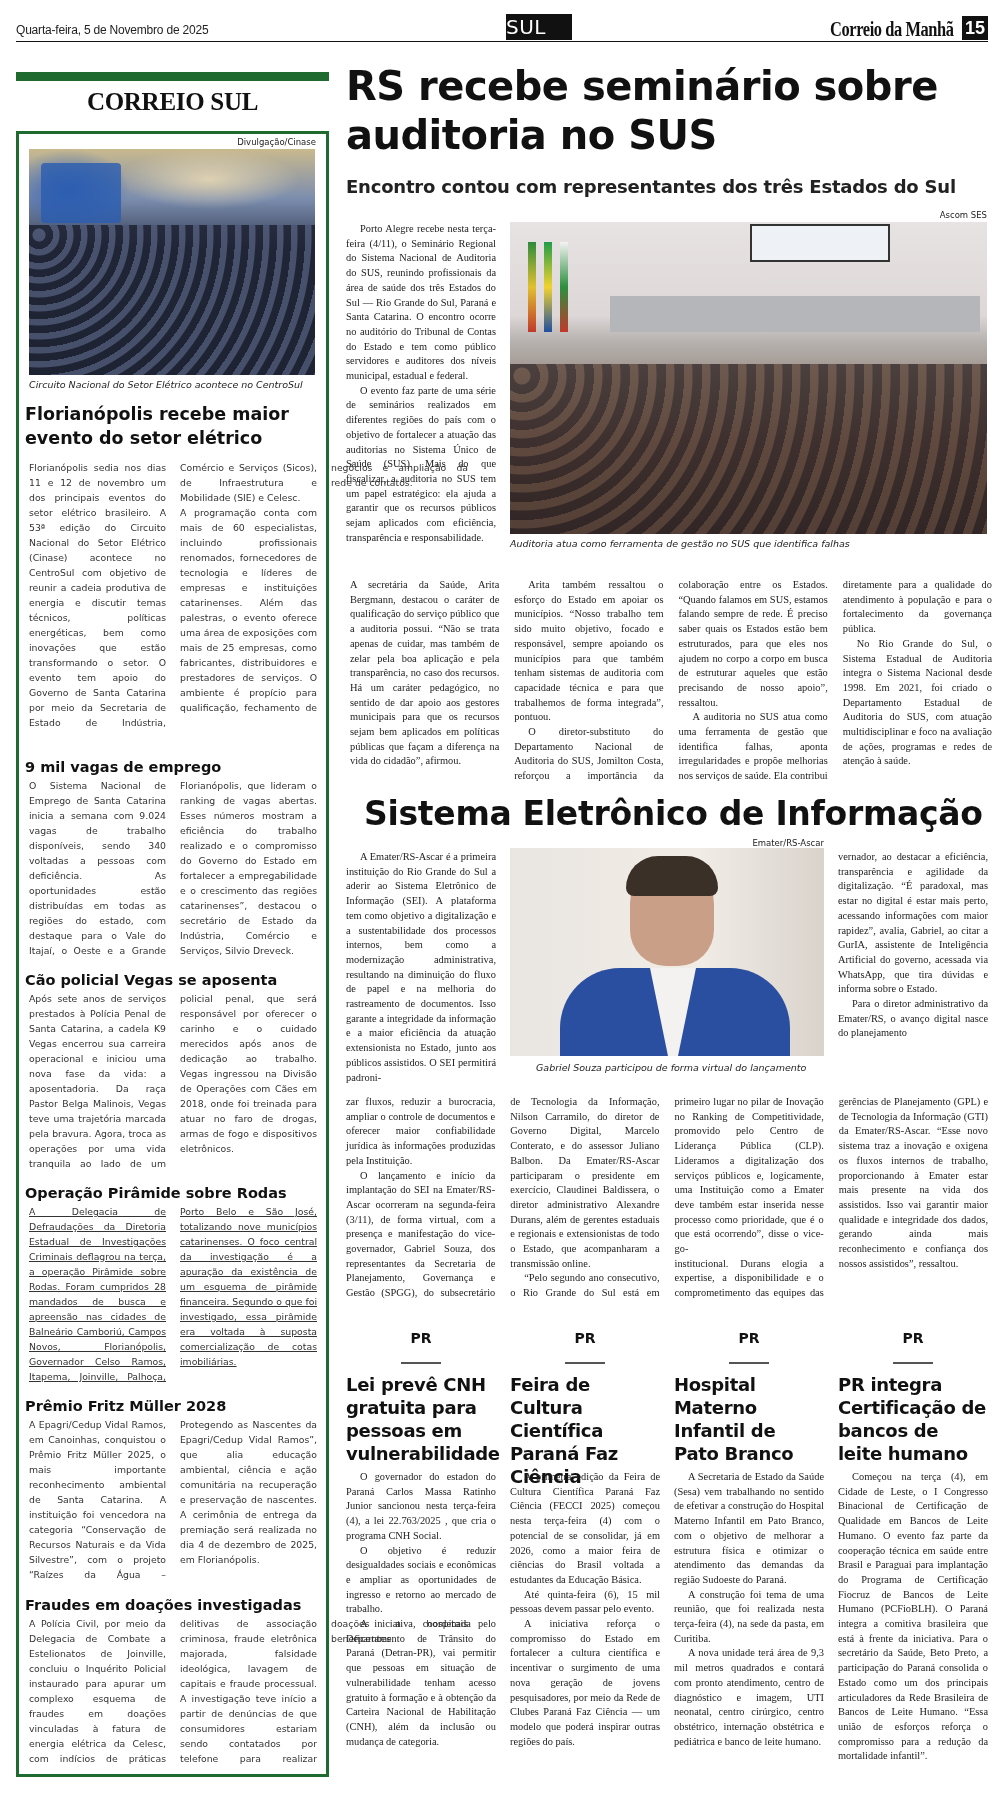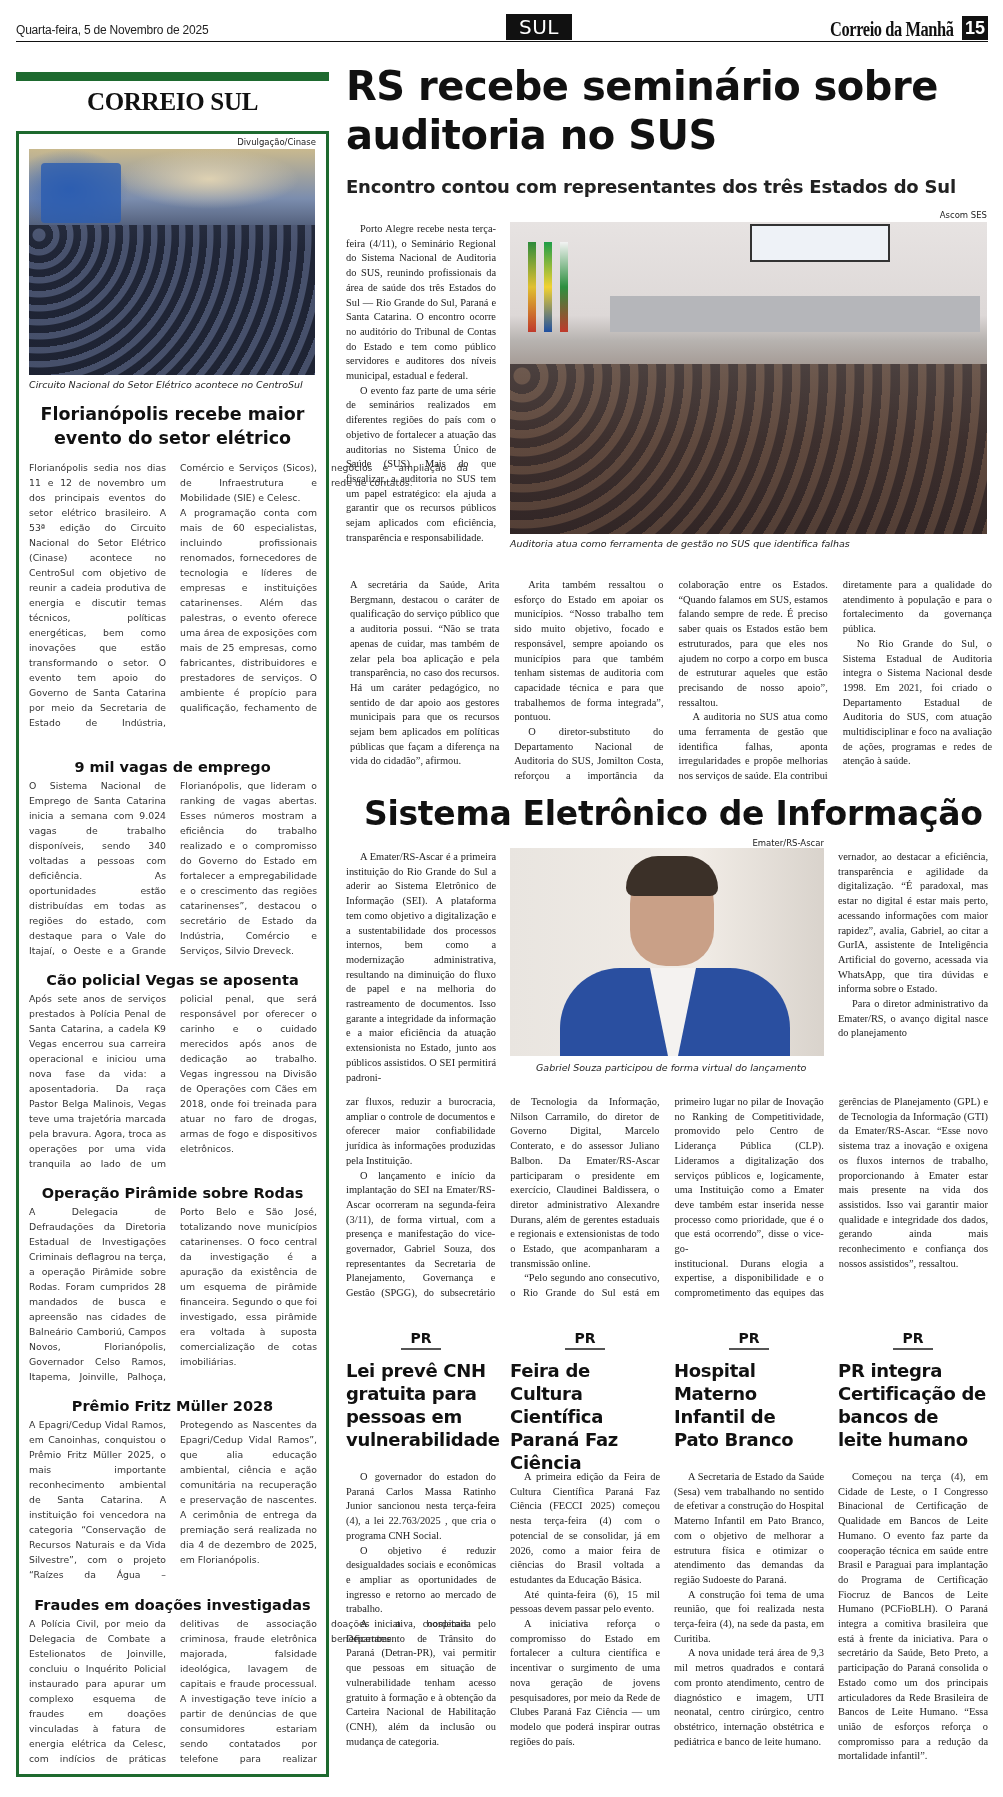--- a/index.html
+++ b/index.html
@@ -2,21 +2,21 @@
 <html><head>
   <meta charset="utf-8">
   <style>
     * { box-sizing: border-box; margin: 0; padding: 0; }
     html, body { width: 1003px; height: 1797px; background: #ffffff; overflow: hidden; }
     body { position: relative; font-family: "Liberation Serif", serif; color: #1a1a1a; }
 
     
     .masthead { position: absolute; left: 16px; top: 12px; width: 972px; height: 30px; border-bottom: 1.5px solid #111; }
     .masthead .date { position: absolute; left: 0; top: 11px; font-family: "Liberation Sans", sans-serif; font-size: 12px; color: #222; letter-spacing: -0.2px; }
-    .masthead .section { position: absolute; left: 490px; top: 2px; width: 66px; height: 26px; background: #111; color: #fff; font-family: "DejaVu Sans", sans-serif; font-size: 20px; text-align: center; line-height: 26px; letter-spacing: 0.5px; }
+    .masthead .section { position: absolute; left: 490px; top: 2px; width: 66px; height: 26px; background: #111; color: #fff; font-family: "DejaVu Sans", sans-serif; font-size: 20px; line-height: 26px; letter-spacing: 0.5px; }
     .masthead .paper { position: absolute; right: 34px; top: 6px; font-family: "Liberation Serif", serif; font-weight: bold; font-size: 20px; color: #111; letter-spacing: -0.5px; transform: scaleX(0.82); transform-origin: right center; }
     .masthead .pageno { position: absolute; right: 0; top: 4px; width: 26px; height: 24px; background: #111; color: #fff; font-family: "Liberation Sans", sans-serif; font-weight: bold; font-size: 18px; text-align: center; line-height: 24px; }
 
     
     .sidebar-topbar { position: absolute; left: 16px; top: 72px; width: 313px; height: 9px; background: #1e6a2f; }
     .sidebar-title { position: absolute; left: 16px; top: 88px; width: 313px; text-align: center; font-family: Liberation Serif, serif; font-weight: bold; font-size: 25px; color: #111; letter-spacing: -0.3px; }
     .sidebar-box { position: absolute; left: 16px; top: 131px; width: 313px; height: 1646px; border: 3px solid #1e6a2f; }
     .credit { font-family: "DejaVu Sans", sans-serif; font-size: 8.5px; color: #222; text-align: right; }
     .sidebar-box .credit { position: absolute; right: 10px; top: 3px; }
     .photo { position: absolute; overflow: hidden; }
@@ -24,21 +24,21 @@
       background:
         radial-gradient(ellipse 60px 40px at 40px 40px, rgba(40,90,180,0.85), transparent),
         radial-gradient(ellipse 90px 30px at 180px 30px, rgba(230,215,180,0.9), transparent),
         linear-gradient(180deg, #c9b98e 0%, #7b8dae 22%, #30384f 45%, #242a3a 100%); }
     .sb-photo .crowd { position: absolute; left: 0; right: 0; bottom: 0; height: 150px;
       background: repeating-radial-gradient(circle at 10px 10px, #4c5672 0 6px, #1d2232 7px 14px); opacity: 0.85; }
     .sb-photo .stage { position: absolute; left: 12px; top: 14px; width: 80px; height: 60px; background: #2a5db0; border-radius: 4px; opacity: 0.8; }
     .caption { font-family: "DejaVu Sans", sans-serif; font-style: italic; font-size: 9.5px; color: #222; }
     .sidebar-box .sb-caption { position: absolute; left: 10px; top: 245px; width: 290px; }
 
-    .sb-h { position: absolute; left: 6px; width: 295px; text-align: center; font-family: "DejaVu Sans", sans-serif; color: #111; }
+    .sb-h { position: absolute; left: 6px; width: 295px; font-family: "DejaVu Sans", sans-serif; color: #111; }
     .sb-h.big { font-size: 17.5px; line-height: 24px; }
     .sb-h.small { font-size: 14.5px; line-height: 18px; }
     .sb-cols { position: absolute; left: 10px; width: 288px; column-count: 2; column-gap: 14px; column-fill: auto;
       font-family: "DejaVu Sans", sans-serif; font-size: 9.3px; line-height: 15px; color: #333; text-align: justify; hyphens: auto; }
 
     
     .main-h1 { position: absolute; left: 346px; top: 62px; width: 650px; font-family: "DejaVu Sans", sans-serif; font-size: 40px; line-height: 49px; color: #111; letter-spacing: -0.5px; }
     .main-sub { position: absolute; left: 346px; top: 176px; width: 650px; font-family: "DejaVu Sans", sans-serif; font-size: 18px; color: #222; letter-spacing: -0.2px; }
     .body-text { font-family: "Liberation Serif", serif; font-size: 10.4px; line-height: 14.7px; color: #222; text-align: justify; hyphens: auto; }
     .body-text p { text-indent: 14px; }
@@ -63,21 +63,21 @@
     .sei-photo .hair { position: absolute; left: 116px; top: 8px; width: 92px; height: 40px; border-radius: 40px 40px 10px 10px; background: #3b3028; }
     .sei-photo .suit { position: absolute; left: 50px; top: 120px; width: 230px; height: 100px; border-radius: 60px 60px 0 0; background: #2a4fa0; }
     .sei-photo .shirt { position: absolute; left: 140px; top: 120px; width: 46px; height: 90px; background: #f4f2f0; clip-path: polygon(0 0,100% 0,60% 100%,40% 100%); }
     .sei-caption { position: absolute; left: 510px; top: 1062px; width: 320px; margin-left: 26px; }
     .sei-col1 { position: absolute; left: 346px; top: 850px; width: 150px; height: 258px; overflow: hidden; }
     .sei-col4 { position: absolute; left: 838px; top: 850px; width: 150px; height: 258px; overflow: hidden; }
     .sei-lower { position: absolute; left: 346px; top: 1095px; width: 642px; height: 212px; column-count: 4; column-gap: 15px; column-fill: auto; }
 
     
     .pr-block { position: absolute; top: 1330px; width: 150px; }
-    .pr-tag { display: block; width: 40px; margin: 0 auto; text-align: center; font-family: "DejaVu Sans", sans-serif; font-weight: bold; font-size: 14px; color: #111; border-bottom: 2px solid #555; padding-bottom: 2px; }
+    .pr-tag { display: block; width: 40px; margin: 0 auto; text-align: center; font-family: "DejaVu Sans", sans-serif; font-weight: bold; font-size: 14px; color: #111; border-bottom: 2px solid #555; padding-bottom: 16px; }
     .pr-title { margin-top: 9px; font-family: "DejaVu Sans", sans-serif; font-size: 18px; line-height: 23px; color: #111; letter-spacing: -0.3px; }
     .pr-body { position: absolute; top: 1470px; width: 150px; height: 320px; overflow: hidden; }
   </style>
 </head>
 <body>
 
 <header class="masthead">
   <span class="date">Quarta-feira, 5 de Novembro de 2025</span>
   <span class="section">SUL</span>
   <span class="paper">Correio da Manhã</span>
@@ -105,21 +105,21 @@
   <div class="sb-cols" style="top:644px; height:183px;">
     <p>O Sistema Nacional de Emprego de Santa Catarina inicia a semana com 9.024 vagas de trabalho disponíveis, sendo 340 voltadas a pessoas com deficiência. As oportunidades estão distribuídas em todas as regiões do estado, com destaque para o Vale do Itajaí, o Oeste e a Grande Florianópolis, que lideram o ranking de vagas abertas. Esses números mostram a eficiência do trabalho realizado e o compromisso do Governo do Estado em fortalecer a empregabilidade e o crescimento das regiões catarinenses”, destacou o secretário de Estado da Indústria, Comércio e Serviços, Silvio Dreveck.</p>
   </div>
 
   <h3 class="sb-h small" style="top:837px;">Cão policial Vegas se aposenta</h3>
   <div class="sb-cols" style="top:857px; height:183px;">
     <p>Após sete anos de serviços prestados à Polícia Penal de Santa Catarina, a cadela K9 Vegas encerrou sua carreira operacional e iniciou uma nova fase da vida: a aposentadoria. Da raça Pastor Belga Malinois, Vegas teve uma trajetória marcada pela bravura. Agora, troca as operações por uma vida tranquila ao lado de um policial penal, que será responsável por oferecer o carinho e o cuidado merecidos após anos de dedicação ao trabalho. Vegas ingressou na Divisão de Operações com Cães em 2018, onde foi treinada para atuar no faro de drogas, armas de fogo e dispositivos eletrônicos.</p>
   </div>
 
   <h3 class="sb-h small" style="top:1050px;">Operação Pirâmide sobre Rodas</h3>
-  <div class="sb-cols" style="top:1070px; height:183px;">
+  <div class="sb-cols" style="top:1070px; height:183px;text-decoration:underline;">
     <p>A Delegacia de Defraudações da Diretoria Estadual de Investigações Criminais deflagrou na terça, a operação Pirâmide sobre Rodas. Foram cumpridos 28 mandados de busca e apreensão nas cidades de Balneário Camboriú, Campos Novos, Florianópolis, Governador Celso Ramos, Itapema, Joinville, Palhoça, Porto Belo e São José, totalizando nove municípios catarinenses. O foco central da investigação é a apuração da existência de um esquema de pirâmide financeira. Segundo o que foi investigado, essa pirâmide era voltada à suposta comercialização de cotas imobiliárias.</p>
   </div>
 
   <h3 class="sb-h small" style="top:1263px;">Prêmio Fritz Müller 2028</h3>
   <div class="sb-cols" style="top:1283px; height:168px;">
     <p>A Epagri/Cedup Vidal Ramos, em Canoinhas, conquistou o Prêmio Fritz Müller 2025, o mais importante reconhecimento ambiental de Santa Catarina. A instituição foi vencedora na categoria “Conservação de Recursos Naturais e da Vida Silvestre”, com o projeto “Raízes da Água – Protegendo as Nascentes da Epagri/Cedup Vidal Ramos”, que alia educação ambiental, ciência e ação comunitária na recuperação e preservação de nascentes. A cerimônia de entrega da premiação será realizada no dia 4 de dezembro de 2025, em Florianópolis.</p>
   </div>
 
   <h3 class="sb-h small" style="top:1462px;">Fraudes em doações investigadas</h3>
   <div class="sb-cols" style="top:1482px; height:155px;">

